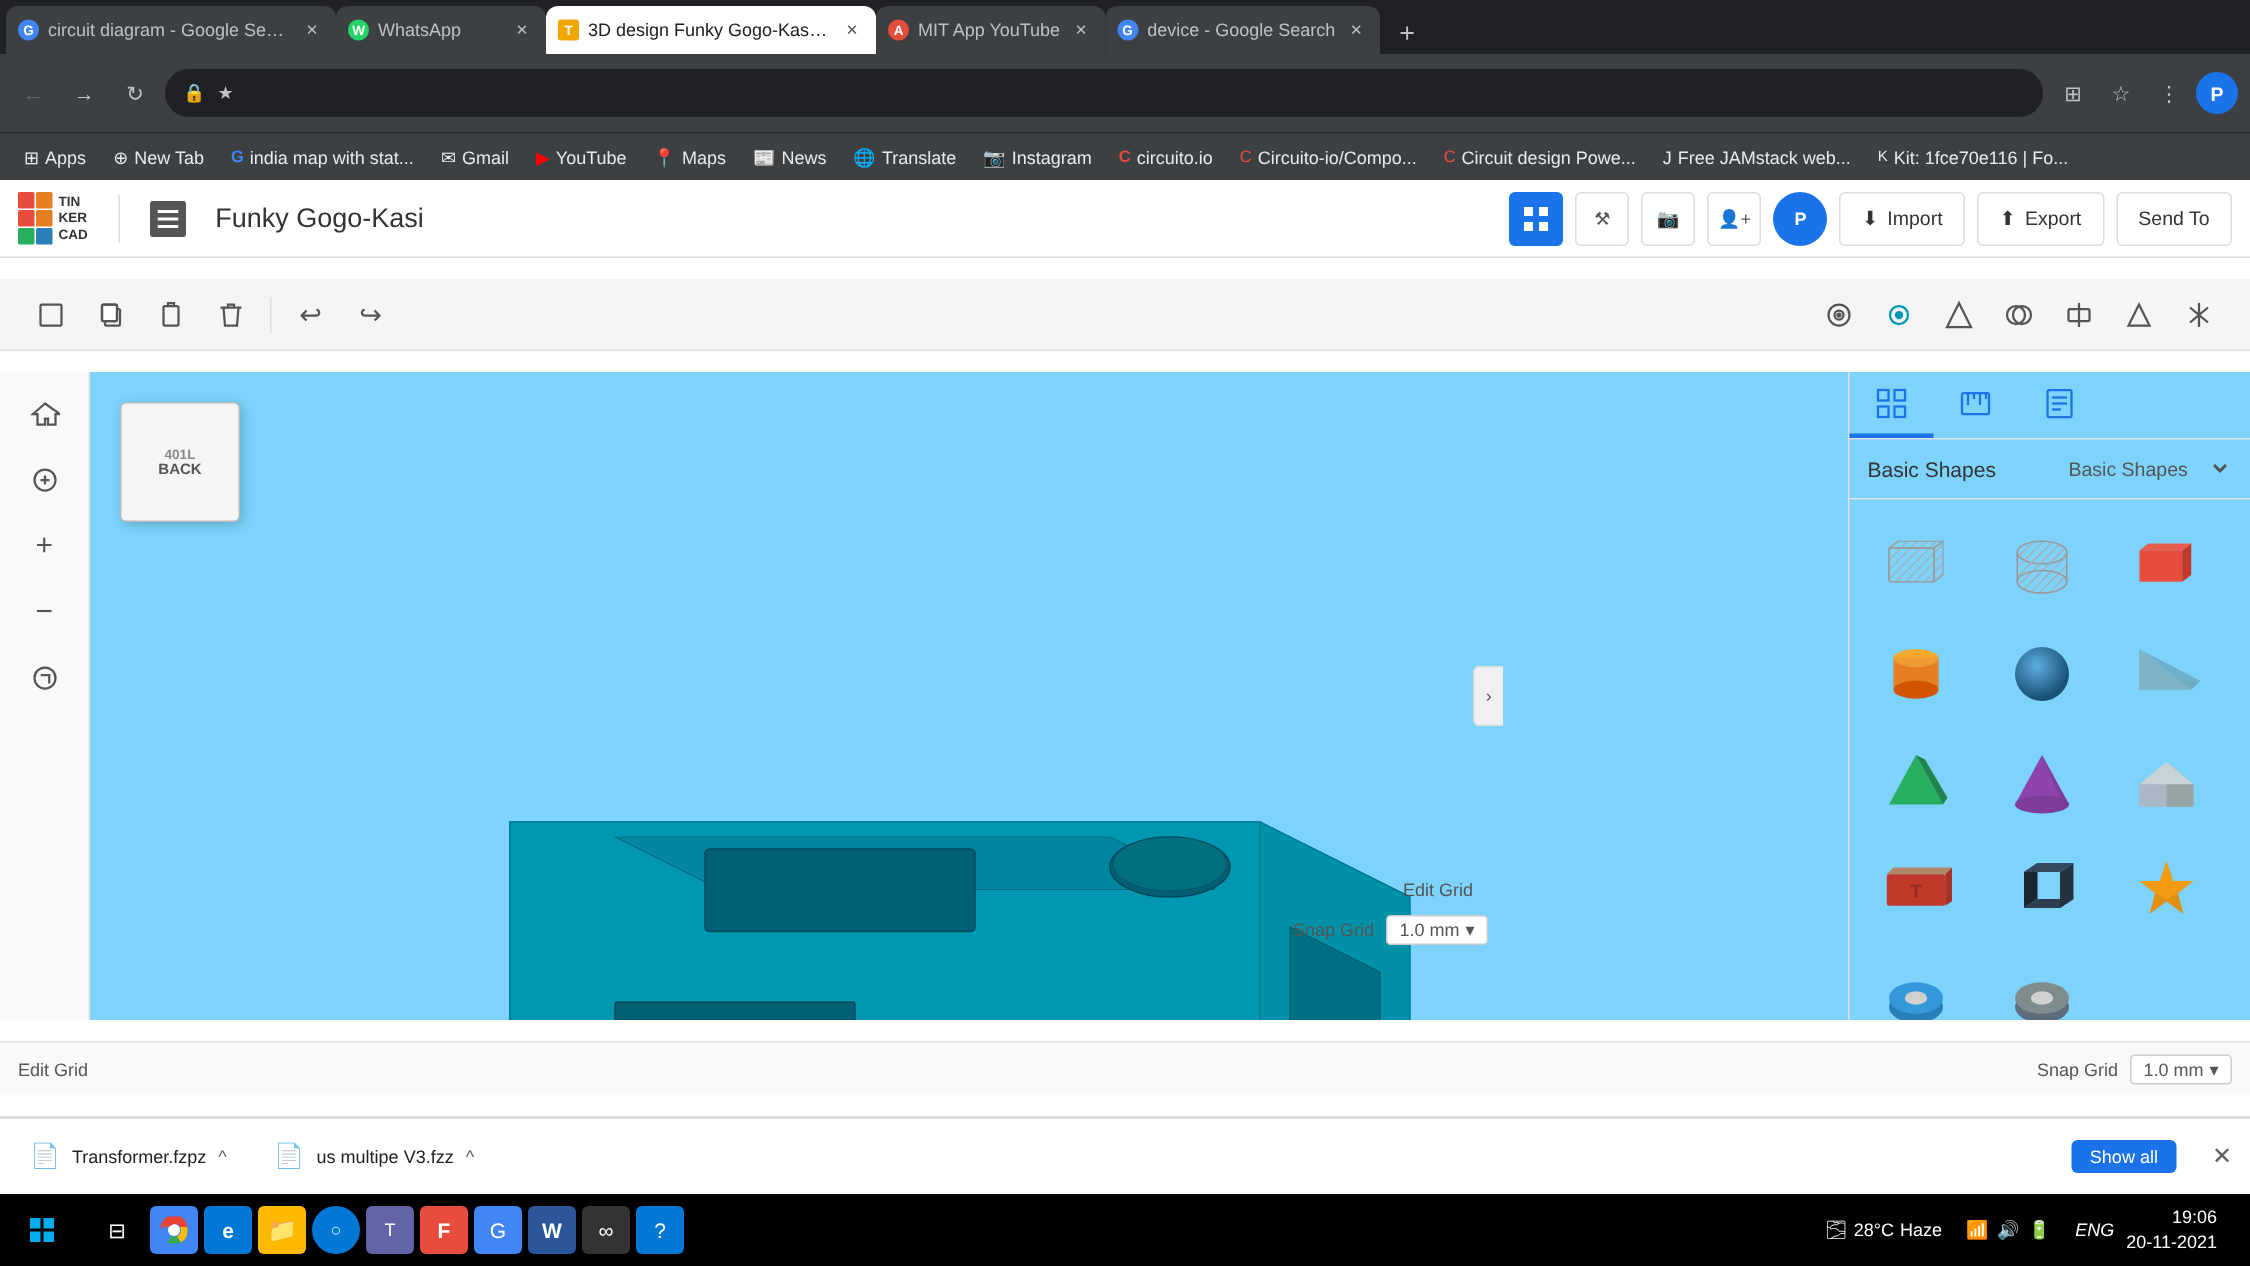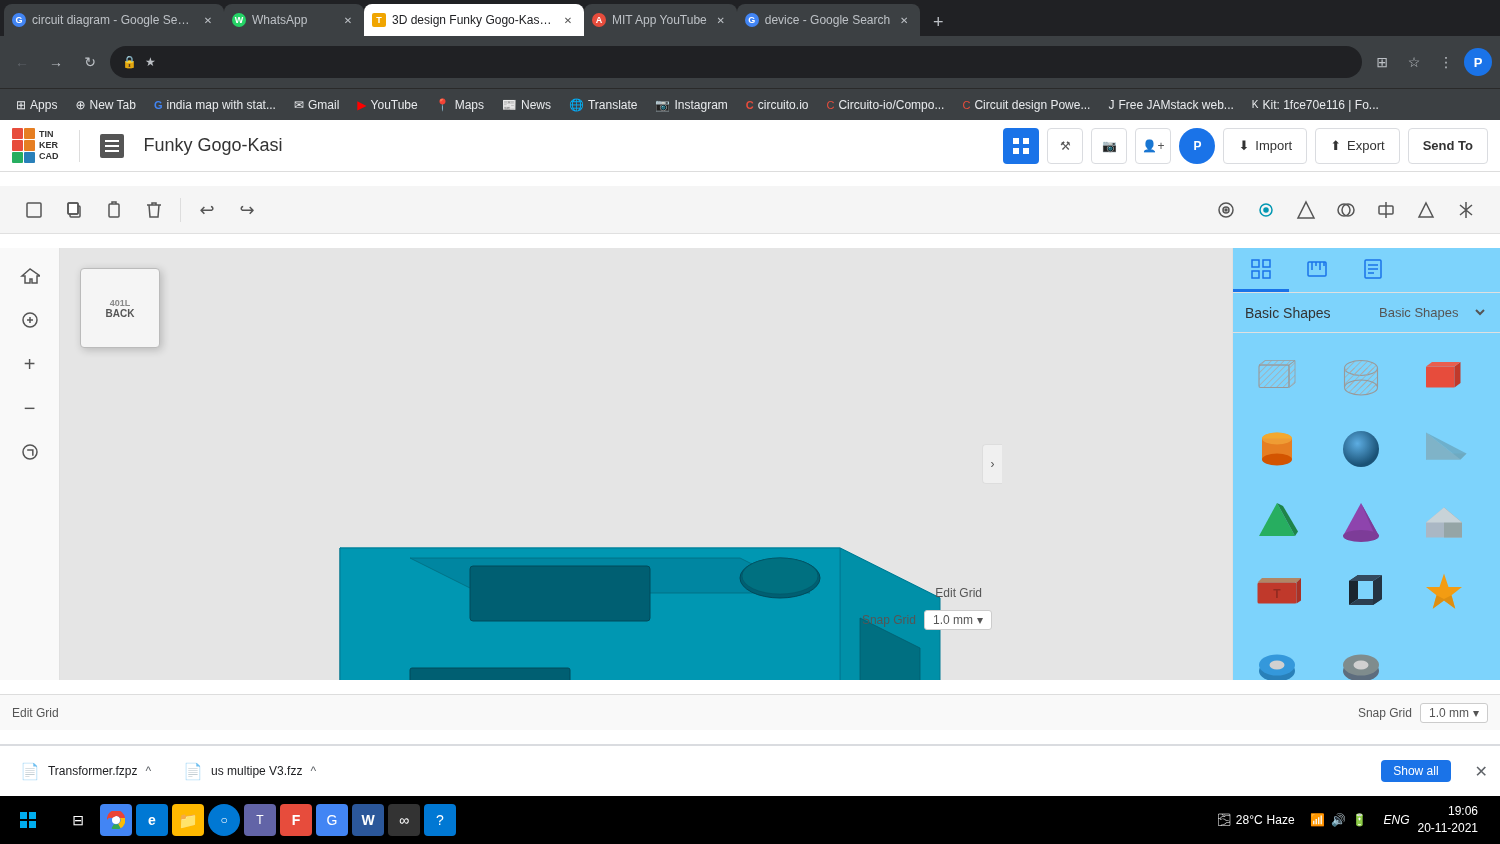--- a/index.html
+++ b/index.html
@@ -260,21 +260,21 @@
         <div style="height:36px;padding:0 14px;border:1px solid #dadce0;border-radius:4px;display:flex;align-items:center;cursor:pointer;color:#333;font-size:13px;font-weight:500;gap:6px;">
           <span>⬇</span>
           <span>Import</span>
         </div>
 
         <div style="height:36px;padding:0 14px;border:1px solid #dadce0;border-radius:4px;display:flex;align-items:center;cursor:pointer;color:#333;font-size:13px;font-weight:500;gap:6px;">
           <span>⬆</span>
           <span>Export</span>
         </div>
 
-        <div style="height:36px;padding:0 14px;border:1px solid #dadce0;border-radius:4px;display:flex;align-items:center;cursor:pointer;color:#333;font-size:13px;font-weight:700;">
+        <div style="height:36px;padding:0 14px;border:1px solid #dadce0;border-radius:4px;display:flex;align-items:center;cursor:pointer;color:#333;font-size:13px;font-weight:400;">
           <span>Send To</span>
         </div>
       </div>
     </div>
 
     <div class="toolbar">
       <div class="tool-btn">
         <svg width="18" height="18" viewBox="0 0 18 18" fill="none" stroke="#555" stroke-width="1.5">
             <rect x="2" y="2" width="14" height="14" rx="1"></rect>
           </svg>
@@ -362,21 +362,21 @@
         <div class="left-tool" style="font-size:20px;color:#555">+</div>
         <div class="left-tool" style="font-size:20px;color:#555">−</div>
         <div class="left-tool">
           <svg width="20" height="20" viewBox="0 0 20 20" fill="none" stroke="#555" stroke-width="1.5">
               <circle cx="10" cy="10" r="7"></circle>
               <path d="M8 10l4-4 4 4" transform="rotate(45 10 8)"></path>
             </svg>
         </div>
       </div>
 
-      <div class="canvas-area" style="position:relative;background:#e5e5e5;overflow:hidden;">
+      <div class="canvas-area" style="position:relative;background:#7dd3fc;overflow:hidden;">
 
         <div class="viewport-cube">
           <div style="width:80px;height:80px;background:#f5f5f5;border:1px solid #bbb;border-radius:4px;display:flex;flex-direction:column;align-items:center;justify-content:center;box-shadow:2px 2px 8px rgba(0,0,0,0.2);">
             <div style="font-size:9px;color:#888;font-weight:bold;">401L</div>
             <div style="font-size:10px;color:#555;font-weight:bold;">BACK</div>
           </div>
         </div>
 
         <svg width="900" height="560" style="position:absolute;top:100px;left:100px;">
 

